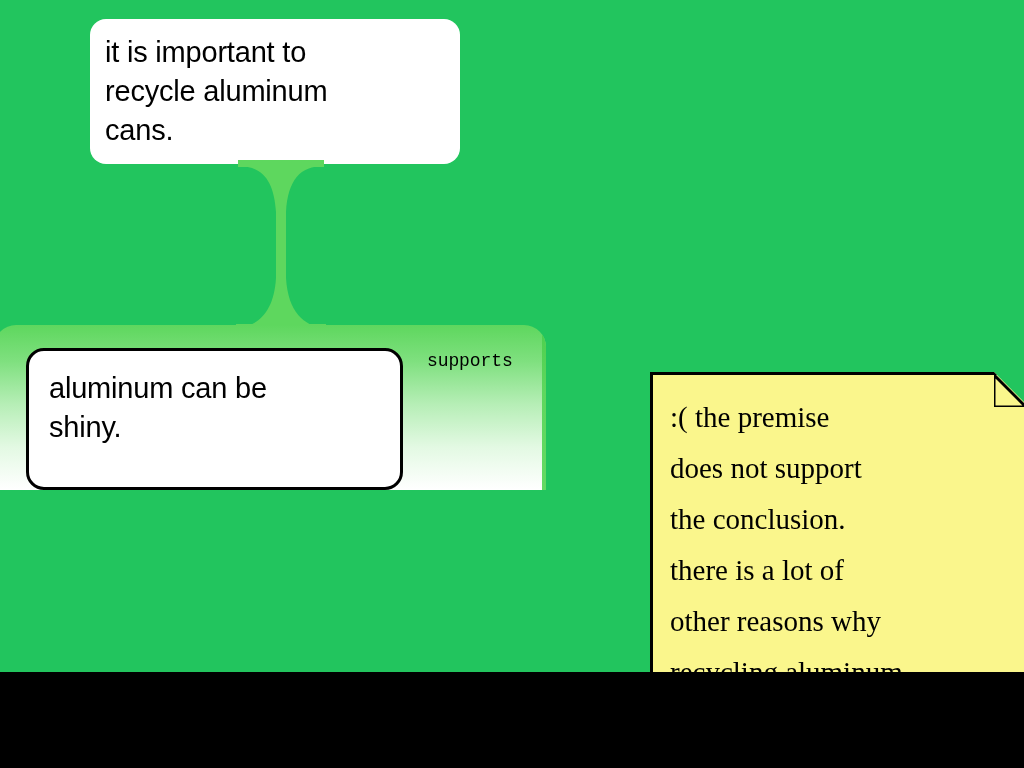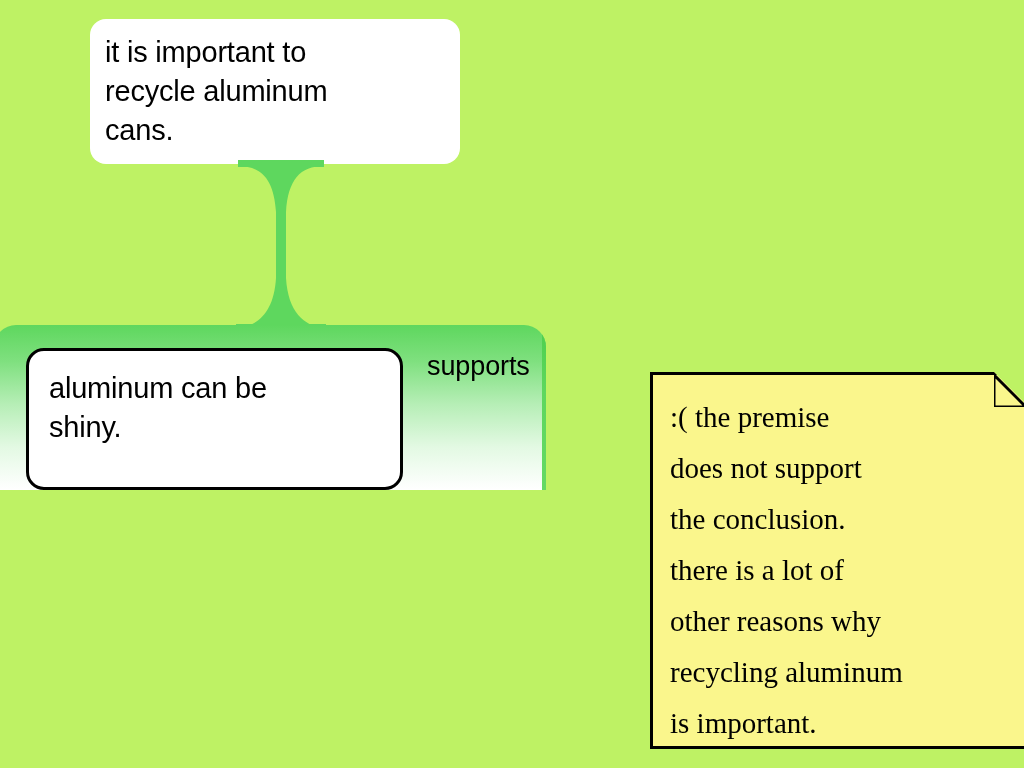--- a/index.html
+++ b/index.html
@@ -3,22 +3,22 @@
 <meta charset="utf-8">
 <style>
   html, body {
     margin: 0;
     padding: 0;
     background: #000000;
   }
   #canvas {
     position: relative;
     width: 1024px;
-    height: 768px;
-    background: #bef264;
+    height: 672px;
+    background: #22c55e;
     overflow: hidden;
     font-family: "Liberation Sans", sans-serif;
   }
 
   
   #conclusion-box {
     position: absolute;
     left: 90px;
     top: 19px;
     width: 370px;
@@ -65,23 +65,24 @@
     width: 4px;
     height: 100%;
     background: linear-gradient(to bottom, #4ccf4c 0%, #5ed75e 40%, #64d964 100%);
   }
   #support-group-edge-right { right: 0; }
 
   #support-label {
     position: absolute;
     left: 427px;
     top: 351px;
-    font-size: 27px;
+    font-size: 18px;
     color: #000000;
     letter-spacing: -0.1px;
+    font-family: Liberation Mono, monospace;
   }
 
   
   #premise-box {
     position: absolute;
     left: 26px;
     top: 348px;
     width: 377px;
     height: 142px;
     background: #ffffff;

